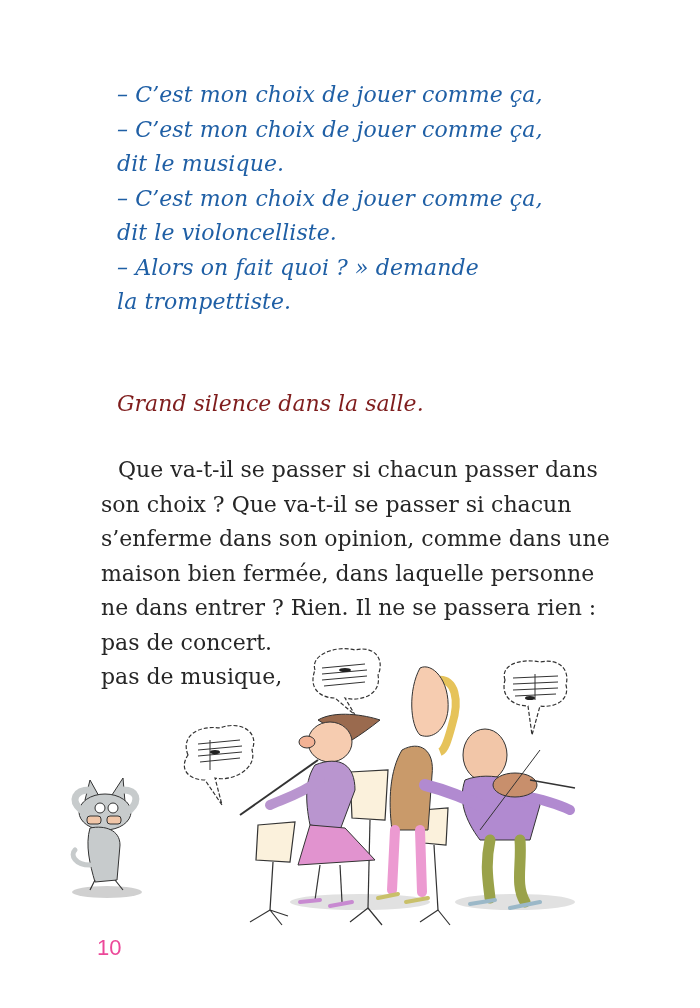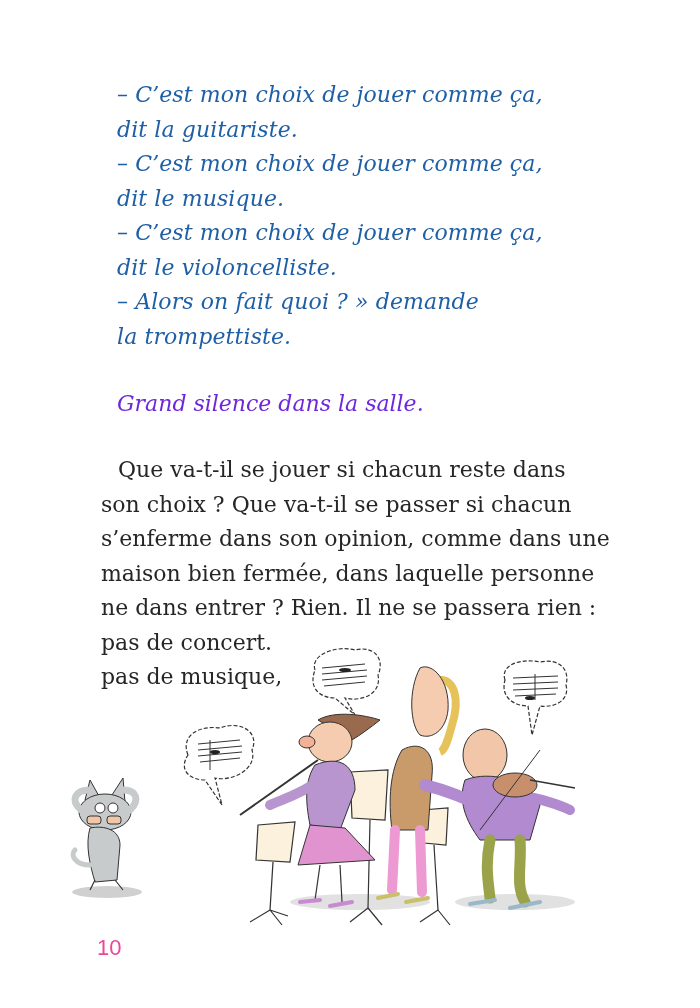--- a/index.html
+++ b/index.html
@@ -31,21 +31,21 @@
       letter-spacing: 0.1px;
     }
     .dialogue .line {
       display: block;
       white-space: nowrap;
     }
     .silence {
       position: absolute;
       left: 117px;
       top: 387px;
-      color: #6d28d9;
+      color: #7f1d1d;
       font-style: italic;
       font-size: 22px;
       line-height: 34.5px;
       white-space: nowrap;
     }
     .narration {
       position: absolute;
       left: 101px;
       top: 453px;
       width: 500px;
@@ -85,33 +85,32 @@
     }
     svg { display: block; }
   </style>
 </head>
 <body>
 
 <div class="page">
 
   <div class="dialogue">
     <span class="line">– C’est mon choix de jouer comme ça,</span>
-    <span class="line">dit la guitariste.</span>
     <span class="line">– C’est mon choix de jouer comme ça,</span>
     <span class="line">dit le musique.</span>
     <span class="line">– C’est mon choix de jouer comme ça,</span>
     <span class="line">dit le violoncelliste.</span>
     <span class="line">– Alors on fait quoi ? » demande</span>
     <span class="line">la trompettiste.</span>
   </div>
 
   <div class="silence">Grand silence dans la salle.</div>
 
   <div class="narration">
-    <span class="line indent">Que va-t-il se jouer si chacun reste dans</span>
+    <span class="line indent">Que va-t-il se passer si chacun passer dans</span>
     <span class="line">son choix ? Que va-t-il se passer si chacun</span>
     <span class="line">s’enferme dans son opinion, comme dans une</span>
     <span class="line">maison bien fermée, dans laquelle personne</span>
     <span class="line">ne dans entrer ? Rien. Il ne se passera rien :</span>
     <span class="line">pas de concert.</span>
     <span class="line">pas de musique,</span>
   </div>
 
   <div class="illustration">
     <svg width="440" height="300" viewBox="0 0 440 300">

